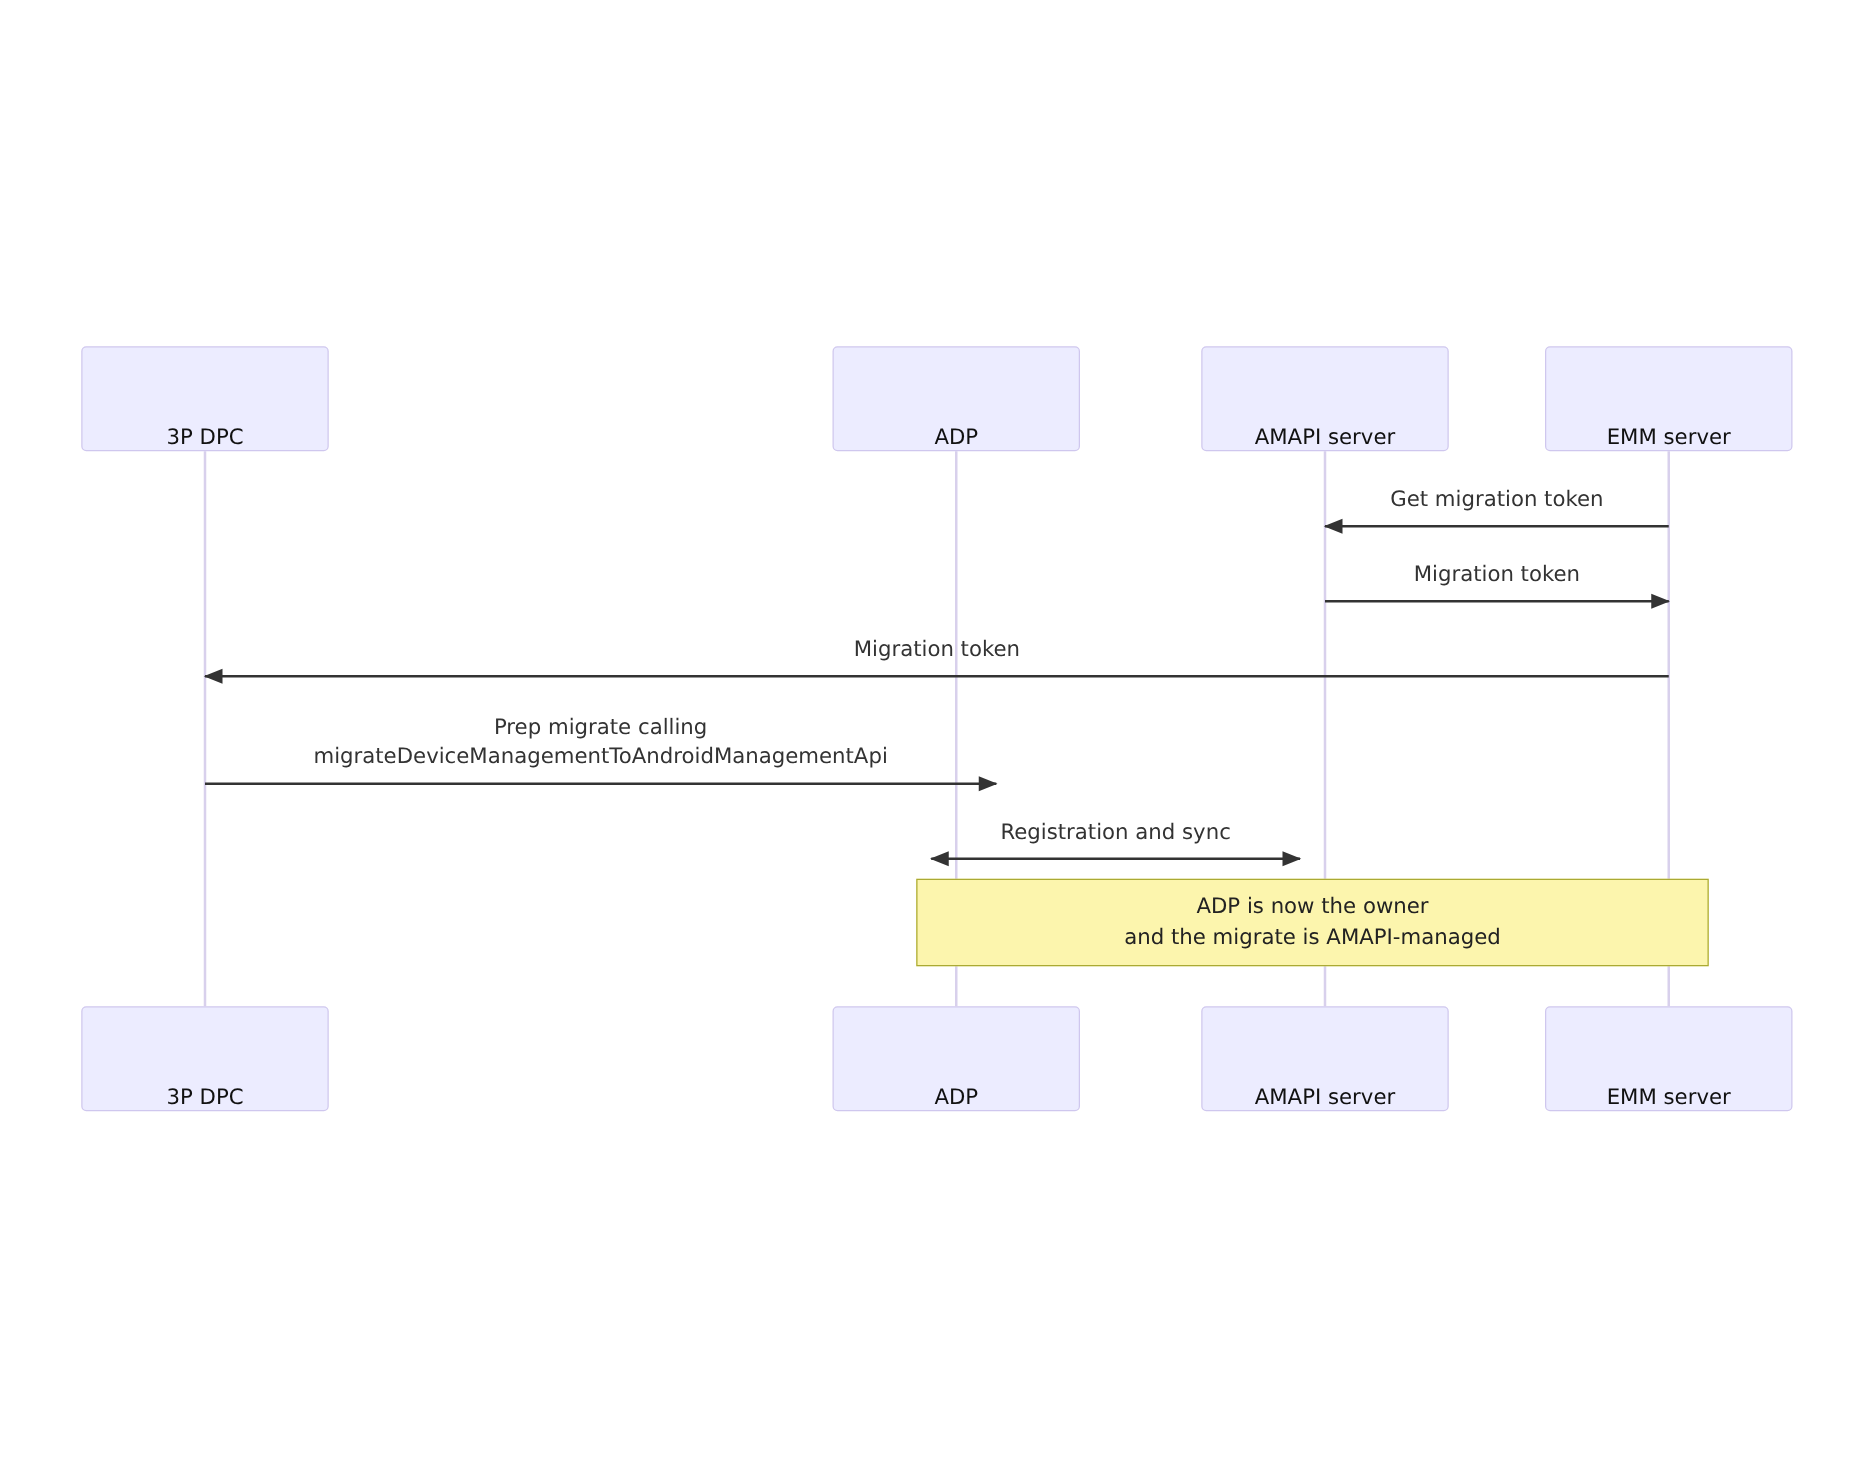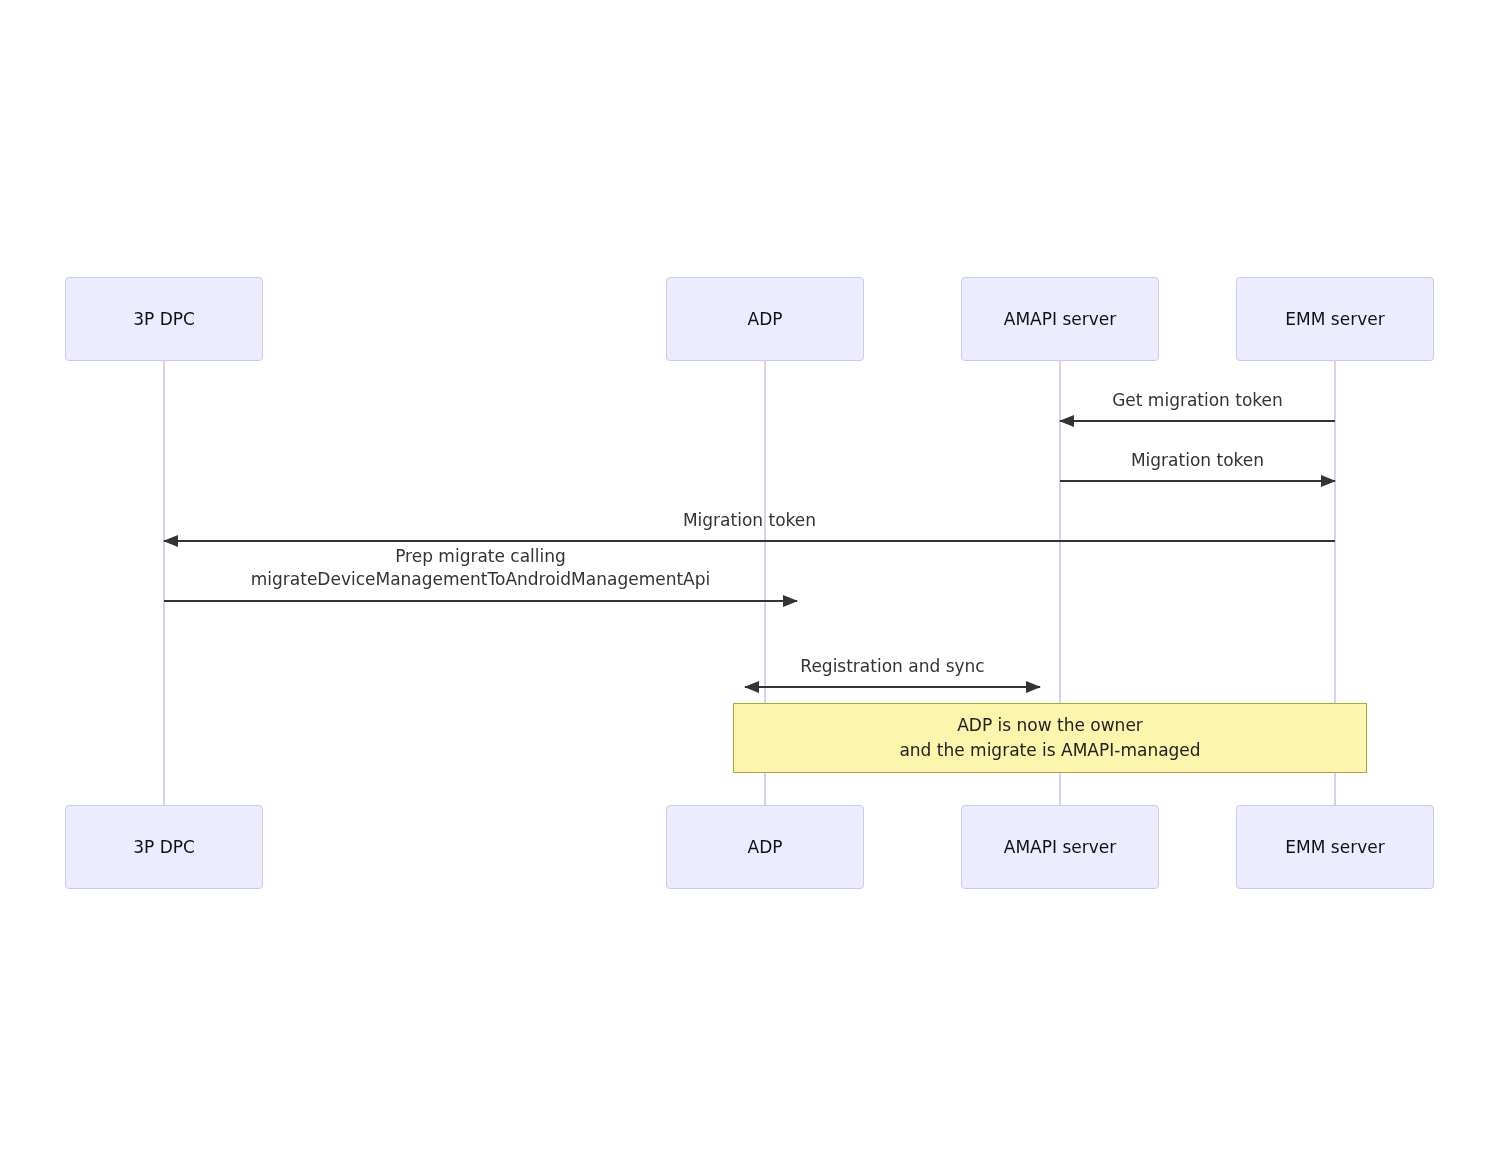--- a/index.html
+++ b/index.html
@@ -24,21 +24,21 @@
     overflow: hidden;
   }
   .actor-box {
     position: absolute;
     width: 198px;
     height: 84px;
     background: var(--actor-fill);
     border: 1px solid var(--actor-border);
     border-radius: 4px;
     display: flex;
-    align-items: center;
+    align-items: flex-end;
     justify-content: center;
     font-size: 17px;
     color: #111111;
   }
   .lifeline {
     position: absolute;
     width: 2px;
     top: 361px;
     height: 444px;
     background: var(--lifeline);
@@ -125,21 +125,21 @@
     </div>
   </div>
 
   <div class="msg" style="left:164px; top:509px; width:1171px;">
     <div class="msg-text">Migration token</div>
     <div class="msg-line">
       <div class="arrowhead point-left"></div>
     </div>
   </div>
 
-  <div class="msg" style="left:164px; top:545px; width:633px;">
+  <div class="msg" style="left:164px; top:571px; width:633px;">
     <div class="msg-text two-line">
       <div>Prep migrate calling</div>
       <div>migrateDeviceManagementToAndroidManagementApi</div>
     </div>
     <div class="msg-line">
       <div class="arrowhead point-right"></div>
     </div>
   </div>
 
   <div class="msg" style="left:745px; top:655px; width:295px;">

